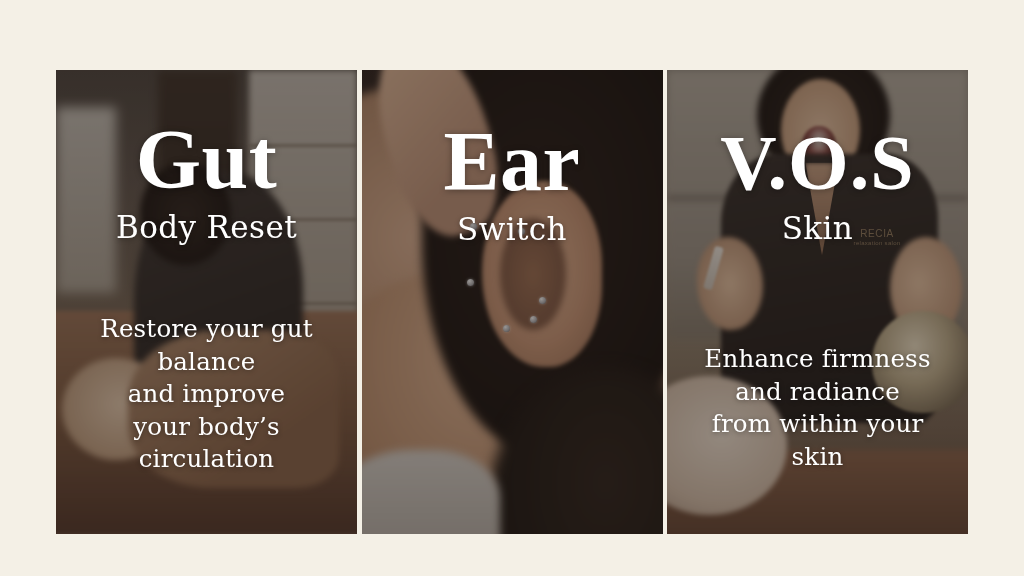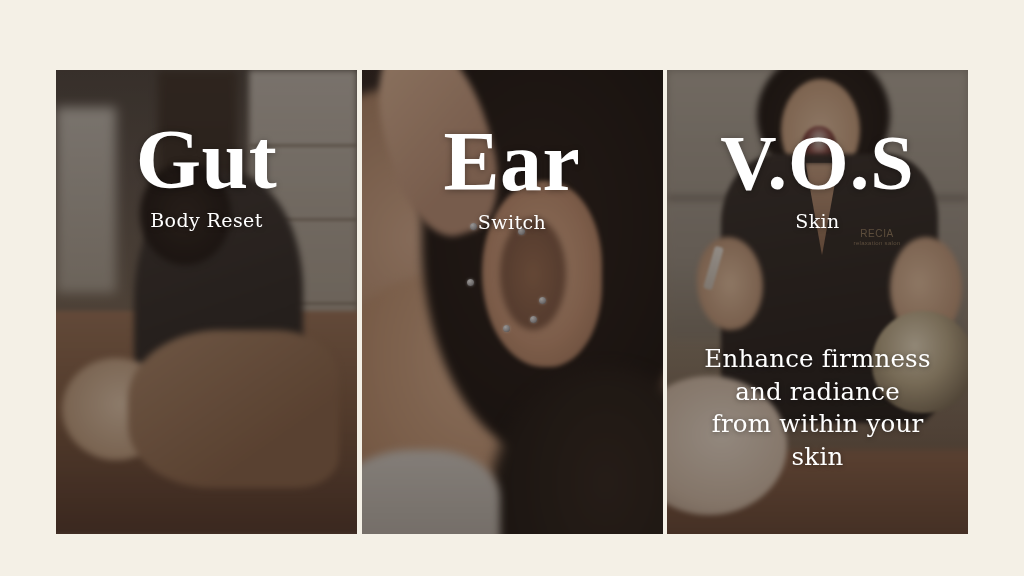--- a/index.html
+++ b/index.html
@@ -283,21 +283,21 @@
     text-shadow: 0 1px 6px rgba(0,0,0,.35);
   }
   .title-gut   { top: 50px;  font-size: 84px; font-weight: 700; }
   .title-ear   { top: 52px;  font-size: 84px; font-weight: 700; }
   .title-vos   { top: 56px;  font-size: 78px; font-weight: 700; letter-spacing: 1px; }
 
   .subtitle {
     position: absolute;
     left: 0; right: 0;
     font-family: "DejaVu Serif", "Liberation Serif", serif;
-    font-size: 19px;
+    font-size: 31px;
     font-weight: 400;
     letter-spacing: .4px;
     text-shadow: 0 1px 5px rgba(0,0,0,.35);
   }
   .sub-gut { top: 139px; }
   .sub-ear { top: 141px; }
   .sub-vos { top: 140px; }
 
   .body {
     position: absolute;
@@ -334,20 +334,25 @@
         <div class="table"></div>
         <div class="therapist"></div>
         <div class="hair"></div>
         <div class="client"></div>
         <div class="towel"></div>
       </div>
       <div class="scrim"></div>
       <div class="overlay">
         <div class="title title-gut">Gut</div>
         <div class="subtitle sub-gut">Body Reset</div>
+        <div class="body body-gut">Restore your gut
+balance
+and improve
+your body’s
+circulation</div>
       </div>
     </div>
 
     <div class="panel p2">
       <div class="photo">
         <div class="bg"></div>
         <div class="cheek"></div>
         <div class="neck"></div>
         <div class="hairmass"></div>
         <div class="hairmass2"></div>

